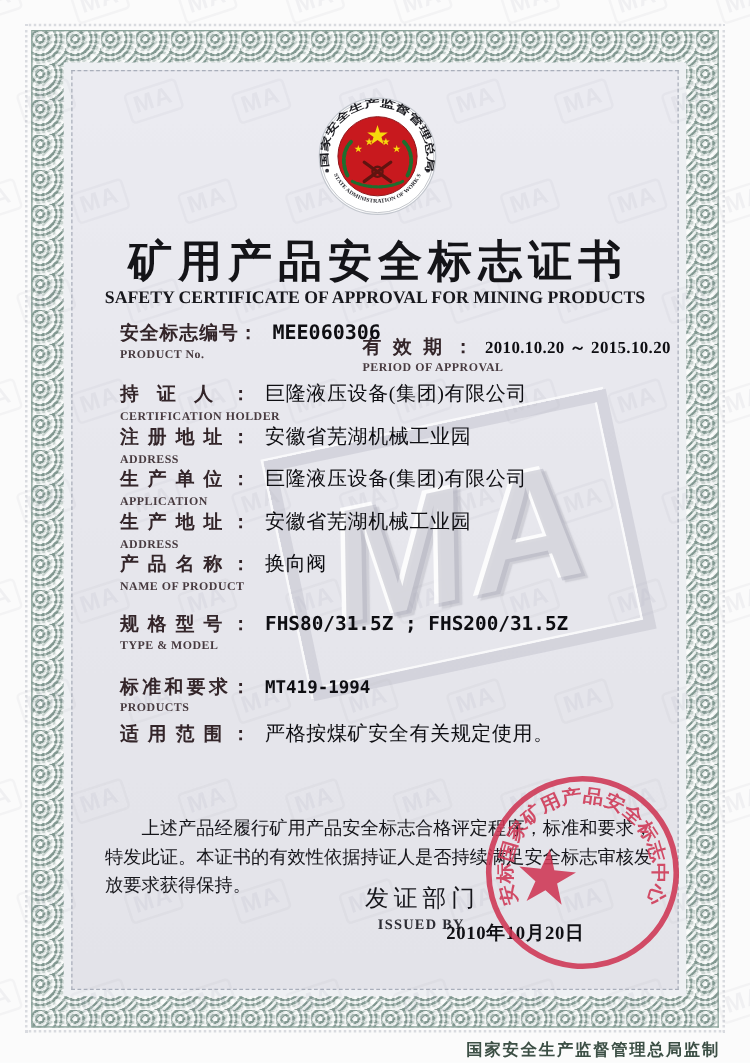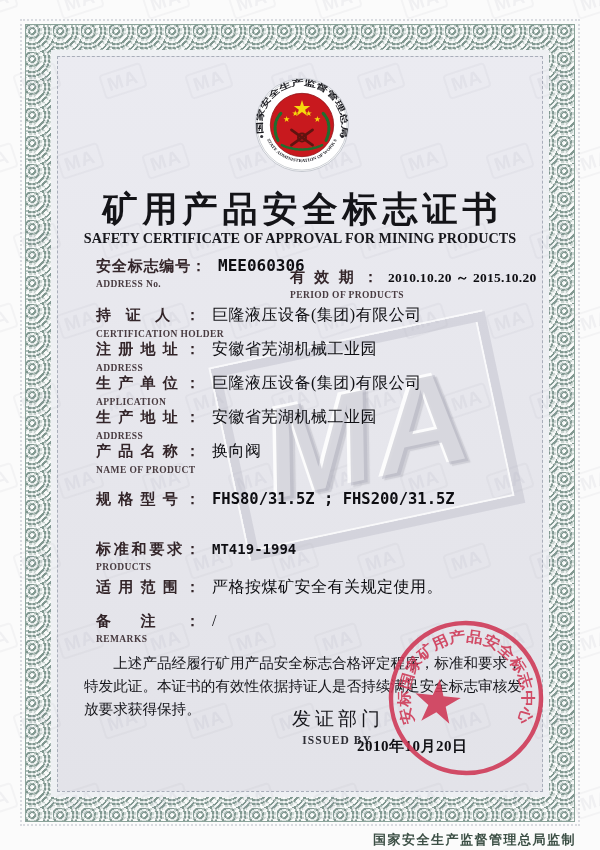--- a/index.html
+++ b/index.html
@@ -226,25 +226,25 @@
     <text font-size="4.6" font-weight="bold" fill="#26262c" textLength="108" lengthAdjust="spacingAndGlyphs" font-family="'Liberation Serif','DejaVu Serif',serif">
       <textPath href="#arcBottom" startOffset="0">STATE ADMINISTRATION OF WORK SAFETY</textPath>
     </text>
   </svg>
 
   <div class="title">矿用产品安全标志证书</div>
   <div class="subtitle">SAFETY CERTIFICATE OF APPROVAL FOR MINING PRODUCTS</div>
 
   <div class="row" style="top:256px">
     <span class="lab" style="width:110px">安全标志编号：</span><span class="val-mono" style="font-size:16px">MEE060306</span>
-    <div class="sub">ADDRESS No.</div>
+    <div class="sub">PRODUCT No.</div>
   </div>
   <div class="row" style="left:290px;top:268px">
     <span class="lab2">有效期：</span><span class="val serif-date" style="margin-left:10px;font-weight:bold">2010.10.20 ～ 2015.10.20</span>
-    <div class="sub">PERIOD OF PRODUCTS</div>
+    <div class="sub">PERIOD OF APPROVAL</div>
   </div>
 
   <div class="row" style="top:305px">
     <span class="lab">持证人：</span><span class="val">巨隆液压设备(集团)有限公司</span>
     <div class="sub">CERTIFICATION HOLDER</div>
   </div>
   <div class="row" style="top:339px">
     <span class="lab">注册地址：</span><span class="val">安徽省芜湖机械工业园</span>
     <div class="sub">ADDRESS</div>
   </div>
@@ -255,32 +255,29 @@
   <div class="row" style="top:407px">
     <span class="lab">生产地址：</span><span class="val">安徽省芜湖机械工业园</span>
     <div class="sub">ADDRESS</div>
   </div>
   <div class="row" style="top:441px">
     <span class="lab">产品名称：</span><span class="val">换向阀</span>
     <div class="sub">NAME OF PRODUCT</div>
   </div>
   <div class="row" style="top:490px">
     <span class="lab">规格型号：</span><span class="val-mono" style="font-size:15.5px">FHS80/31.5Z ; FHS200/31.5Z</span>
+    <div class="sub">TYPE &amp; MODEL</div>
   </div>
 
   <div class="row" style="top:540px">
     <span class="lab">标准和要求：</span><span class="val-mono mono-sm" style="font-size:14px">MT419-1994</span>
     <div class="sub">PRODUCTS</div>
   </div>
   <div class="row" style="top:577px">
     <span class="lab">适用范围：</span><span class="val">严格按煤矿安全有关规定使用。</span>
-  </div>
-  <div class="row" style="top:612px">
-    <span class="lab">备注：</span><span class="val">/</span>
-    <div class="sub">REMARKS</div>
   </div>
 
   <div class="statement">上述产品经履行矿用产品安全标志合格评定程序，标准和要求，特发此证。本证书的有效性依据持证人是否持续满足安全标志审核发放要求获得保持。</div>
 
   <div class="issued">
     <div class="issued-cn">发证部门</div>
     <div class="issued-en">ISSUED BY</div>
   </div>
   <div class="issue-date">2010年10月20日</div>
 

